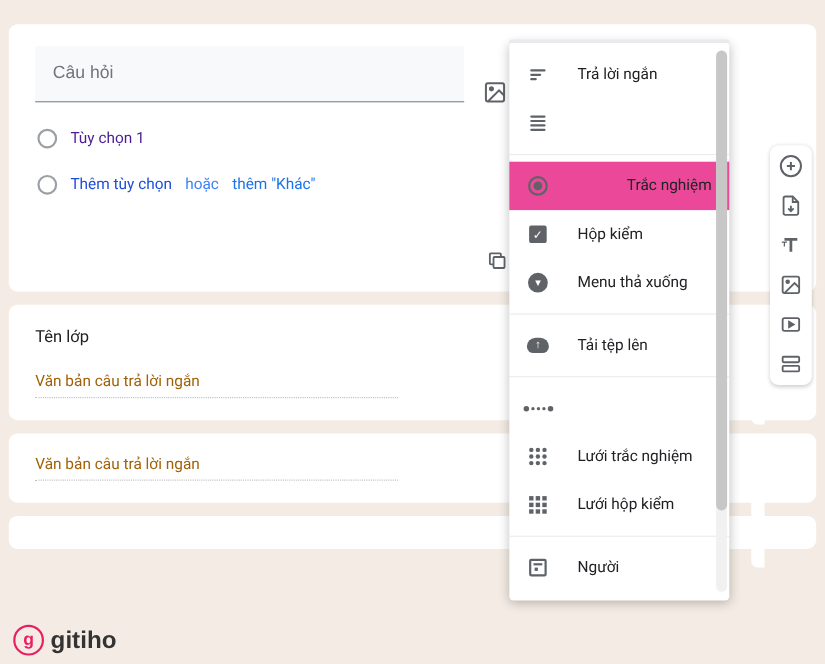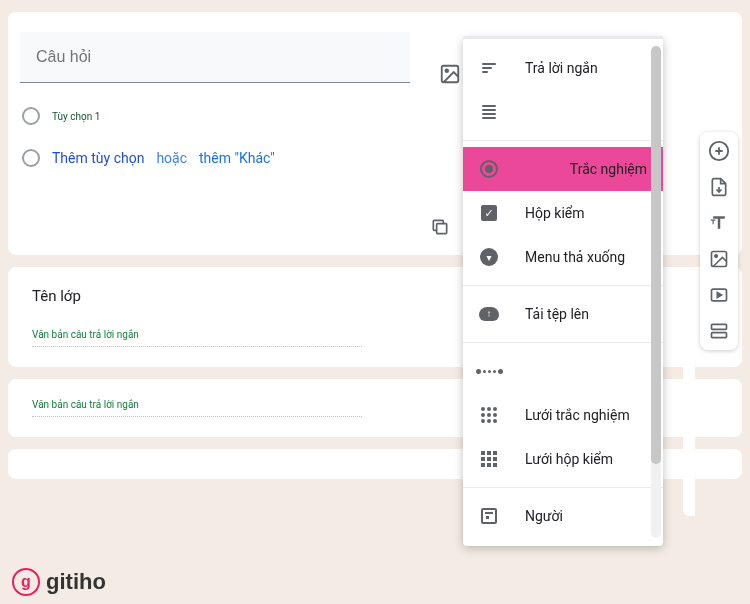--- a/index.html
+++ b/index.html
@@ -14,23 +14,22 @@
   
   .card {
     background: #fff;
     border-radius: 8px;
     margin: 0 8px 12px 8px;
     padding: 20px 24px;
     position: relative;
   }
   
   .question-card {
-    margin-top: 12px;
+    margin-top: 22px;
     padding-bottom: 16px;
-    padding-left: 12px;
   }
   
   .question-input {
     background: #f8f9fa;
     border: none;
     border-bottom: 1px solid #80868b;
     padding: 16px;
     font-size: 16px;
     color: #202124;
     width: 390px;
@@ -54,22 +53,22 @@
     margin-left: 2px;
   }
   .radio-circle {
     width: 18px;
     height: 18px;
     border: 2px solid #9aa0a6;
     border-radius: 50%;
     flex-shrink: 0;
   }
   .option-label {
-    font-size: 10px;
-    color: #14532d;
+    font-size: 14px;
+    color: #4c1d95;
   }
   .add-option-text {
     font-size: 14px;
     color: #1d4ed8;
   }
   .or-text {
     font-size: 14px;
     color: #3b82f6;
   }
   .add-other-link {
@@ -97,22 +96,22 @@
   }
   
   
   .field-label {
     font-size: 15px;
     color: #202124;
     margin-bottom: 24px;
   }
   .required-star { color: #d93025; }
   .short-answer-text {
-    font-size: 10px;
-    color: #15803d;
+    font-size: 14px;
+    color: #a16207;
     border-bottom: 1px dotted #bdc1c6;
     padding-bottom: 6px;
     width: 330px;
   }
   
   
   .dropdown-menu {
     position: absolute;
     top: 38px;
     left: 463px;

